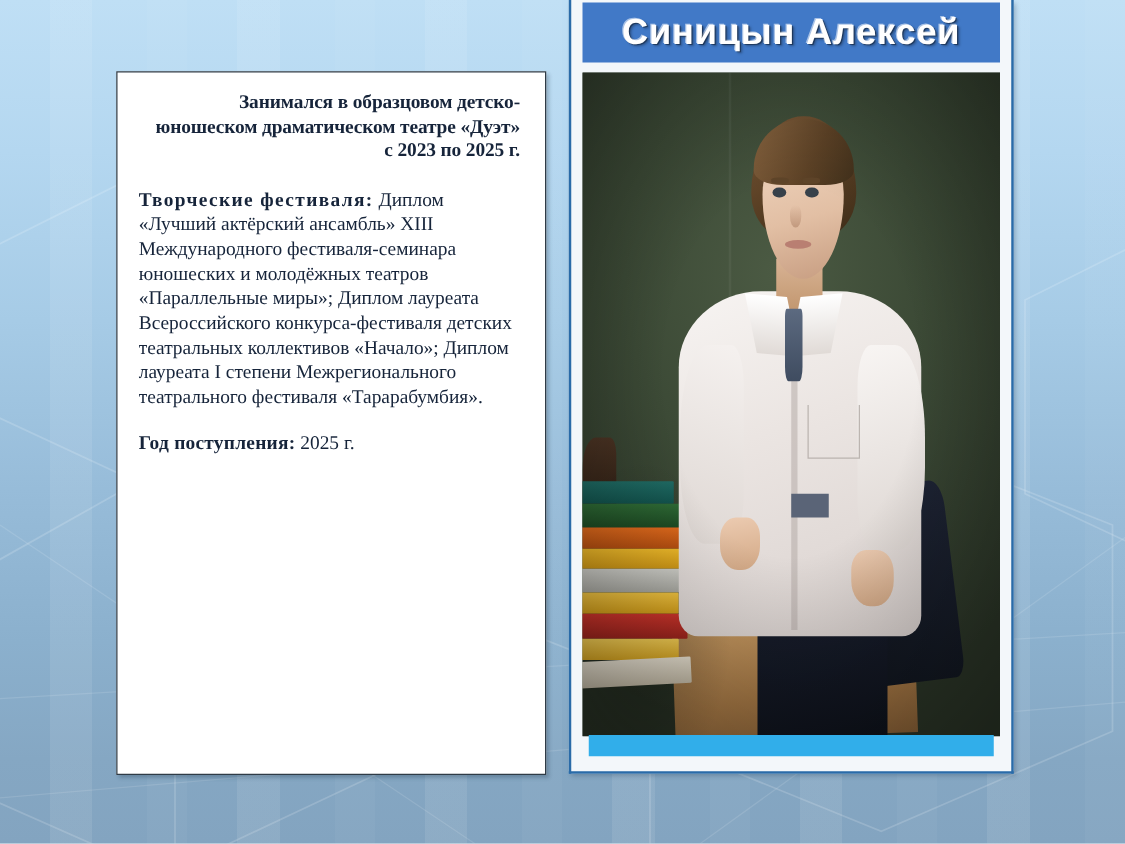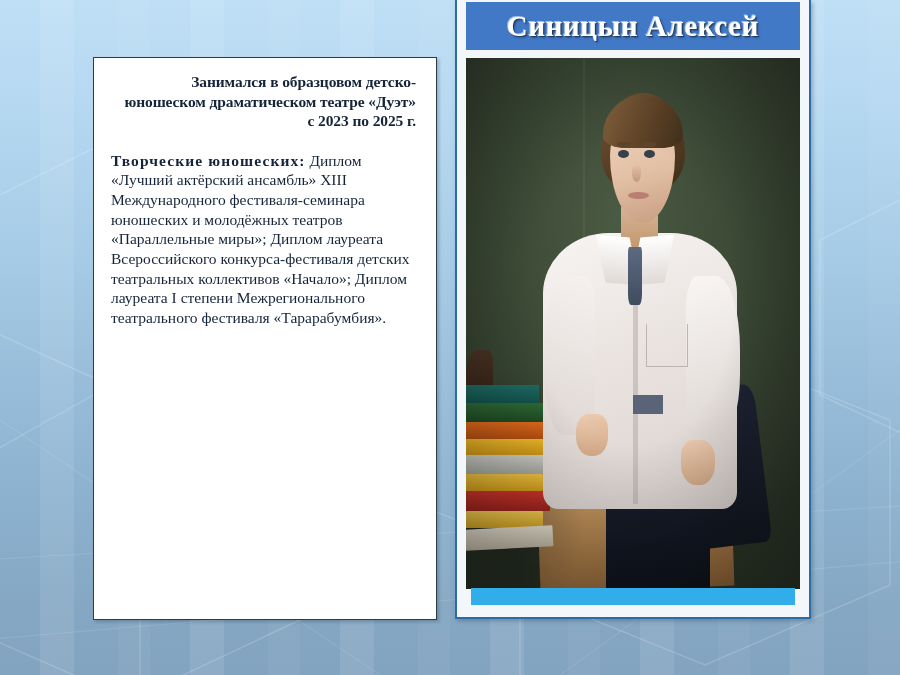--- a/index.html
+++ b/index.html
@@ -112,21 +112,21 @@
     left: 9px;
     top: 2px;
     right: 9px;
     height: 48px;
     background: #4179c7;
     display: flex;
     align-items: center;
     justify-content: center;
   }
   .name-banner .name-text {
-    font-family: Liberation Serif, serif;
+    font-family: Liberation Sans, sans-serif;
     font-weight: bold;
     font-size: 29px;
     color: #ffffff;
     letter-spacing: 0.6px;
     text-shadow:
        1px 1px 0 rgba(0,0,0,0.35),
        2px 2px 2px rgba(0,0,0,0.30),
       -1px -1px 0 rgba(255,255,255,0.55);
     white-space: nowrap;
   }
@@ -416,24 +416,27 @@
       <path d="M 0 420 L 380 675"></path>
     </g>
   </svg>
 
   <div class="text-card">
 
     <div class="tc-heading">Занимался в образцовом детско-юношеском драматическом театре «Дуэт» с 2023 по 2025 г.</div>
 
 
     <div class="tc-block">
-      <span class="lbl-spaced">Творческие юношеских:</span><span class="val"> Диплом «Лучший актёрский ансамбль» XIII Международного фестиваля-семинара юношеских и молодёжных театров «Параллельные миры»; Диплом лауреата Всероссийского конкурса-фестиваля детских театральных коллективов «Начало»; Диплом лауреата I степени Межрегионального театрального фестиваля «Тарарабумбия».</span>
+      <span class="lbl-spaced">Творческие фестиваля:</span><span class="val"> Диплом «Лучший актёрский ансамбль» XIII Международного фестиваля-семинара юношеских и молодёжных театров «Параллельные миры»; Диплом лауреата Всероссийского конкурса-фестиваля детских театральных коллективов «Начало»; Диплом лауреата I степени Межрегионального театрального фестиваля «Тарарабумбия».</span>
     </div>
 
 
+    <div class="tc-block tight">
+      <span class="lbl">Год поступления:</span><span class="val"> 2025 г.</span>
+    </div>
 
   </div>
 
   <div class="photo-card">
 
     <div class="name-banner">
       <span class="name-text nosel">Синицын Алексей</span>
     </div>
 
     <div class="photo-frame">

